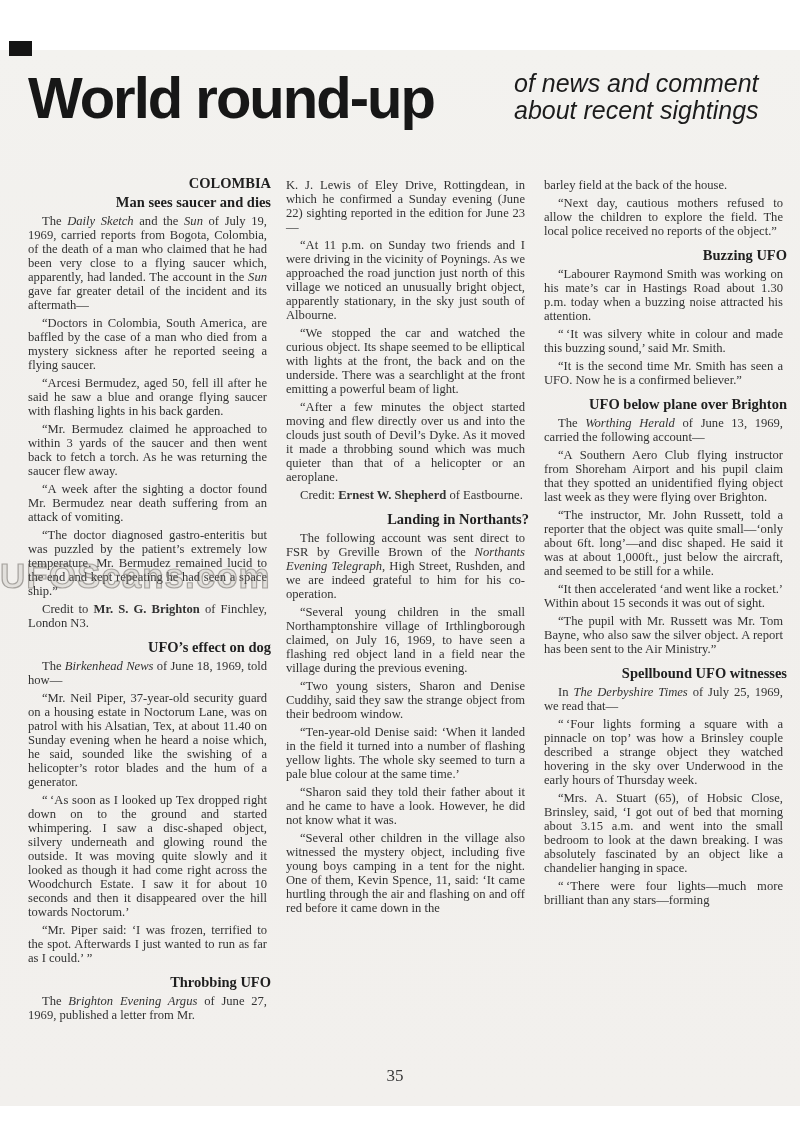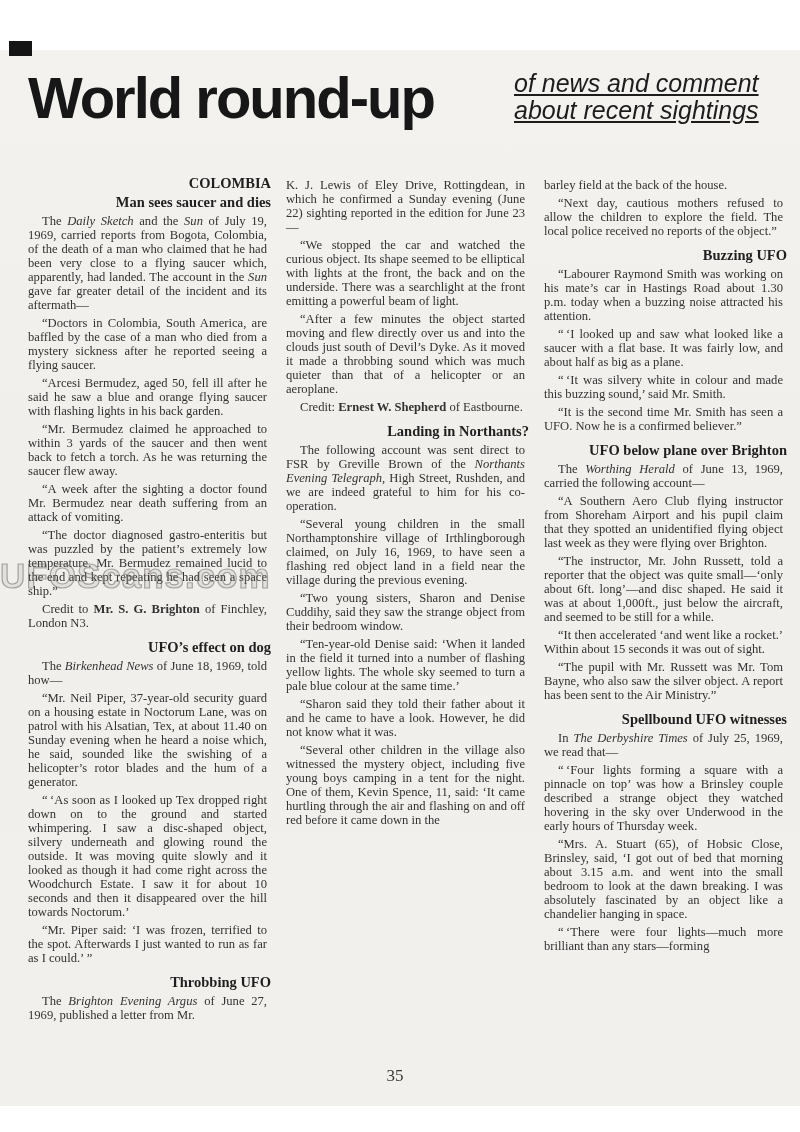--- a/index.html
+++ b/index.html
@@ -15,21 +15,21 @@
     position:absolute;left:9px;top:41px;width:23px;height:15px;background:#151515;
   }
   .masthead-title{
     position:absolute;left:28px;top:64px;
     font-family:"Liberation Sans",sans-serif;font-weight:bold;
     font-size:58px;letter-spacing:-2px;color:#171717;white-space:nowrap;
   }
   .masthead-subtitle{
     position:absolute;left:514px;top:70px;
     font-family:"Liberation Sans",sans-serif;font-style:italic;
-    font-size:25px;line-height:27px;color:#1c1c1c;white-space:nowrap;text-decoration:underline;
+    font-size:25px;line-height:27px;color:#1c1c1c;white-space:nowrap;
   }
   .columns{
     position:absolute;left:24px;top:174px;width:764px;height:880px;
     display:flex;gap:11px;
   }
   .column{
     width:247px;flex:0 0 247px;overflow:hidden;
     font-size:12.6px;line-height:14px;text-align:justify;color:#323232;
   }
   .sec-heading{
@@ -81,37 +81,37 @@
       <div class="sec-heading">UFO’s effect on dog</div>
       <div class="para">The <i>Birkenhead News</i> of June 18, 1969, told how—</div>
       <div class="para">“Mr. Neil Piper, 37-year-old security guard on a housing estate in Noctorum Lane, was on patrol with his Alsatian, Tex, at about 11.40 on Sunday evening when he heard a noise which, he said, sounded like the swishing of a helicopter’s rotor blades and the hum of a generator.</div>
       <div class="para">“ ‘As soon as I looked up Tex dropped right down on to the ground and started whimpering. I saw a disc-shaped object, silvery underneath and glowing round the outside. It was moving quite slowly and it looked as though it had come right across the Woodchurch Estate. I saw it for about 10 seconds and then it disappeared over the hill towards Noctorum.’</div>
       <div class="para">“Mr. Piper said: ‘I was frozen, terrified to the spot. Afterwards I just wanted to run as far as I could.’ ”</div>
       <div class="sec-heading">Throbbing UFO</div>
       <div class="para">The <i>Brighton Evening Argus</i> of June 27, 1969, published a letter from Mr.</div>
     </div>
   <div class="column">
       <div class="para noindent">K. J. Lewis of Eley Drive, Rottingdean, in which he confirmed a Sunday evening (June 22) sighting reported in the edition for June 23—</div>
+      <div class="para">“At 11 p.m. on Sunday two friends and I were driving in the vicinity of Poynings. As we approached the road junction just north of this village we noticed an unusually bright object, apparently stationary, in the sky just south of Albourne.</div>
       <div class="para">“We stopped the car and watched the curious object. Its shape seemed to be elliptical with lights at the front, the back and on the underside. There was a searchlight at the front emitting a powerful beam of light.</div>
       <div class="para">“After a few minutes the object started moving and flew directly over us and into the clouds just south of Devil’s Dyke. As it moved it made a throbbing sound which was much quieter than that of a helicopter or an aeroplane.</div>
       <div class="para">Credit: <b>Ernest W. Shepherd</b> of Eastbourne.</div>
       <div class="sec-heading">Landing in Northants?</div>
       <div class="para">The following account was sent direct to FSR by Greville Brown of the <i>Northants Evening Telegraph</i>, High Street, Rushden, and we are indeed grateful to him for his co-operation.</div>
       <div class="para">“Several young children in the small Northamptonshire village of Irthlingborough claimed, on July 16, 1969, to have seen a flashing red object land in a field near the village during the previous evening.</div>
       <div class="para">“Two young sisters, Sharon and Denise Cuddihy, said they saw the strange object from their bedroom window.</div>
       <div class="para">“Ten-year-old Denise said: ‘When it landed in the field it turned into a number of flashing yellow lights. The whole sky seemed to turn a pale blue colour at the same time.’</div>
       <div class="para">“Sharon said they told their father about it and he came to have a look. However, he did not know what it was.</div>
       <div class="para">“Several other children in the village also witnessed the mystery object, including five young boys camping in a tent for the night. One of them, Kevin Spence, 11, said: ‘It came hurtling through the air and flashing on and off red before it came down in the</div>
     </div>
   <div class="column">
       <div class="para noindent">barley field at the back of the house.</div>
       <div class="para">“Next day, cautious mothers refused to allow the children to explore the field. The local police received no reports of the object.”</div>
       <div class="sec-heading">Buzzing UFO</div>
       <div class="para">“Labourer Raymond Smith was working on his mate’s car in Hastings Road about 1.30 p.m. today when a buzzing noise attracted his attention.</div>
-      <div class="para">“ ‘I looked up and saw what looked like a saucer with a flat base. It was fairly low, and about half as big as a plane.</div>
       <div class="para">“ ‘It was silvery white in colour and made this buzzing sound,’ said Mr. Smith.</div>
       <div class="para">“It is the second time Mr. Smith has seen a UFO. Now he is a confirmed believer.”</div>
       <div class="sec-heading">UFO below plane over Brighton</div>
       <div class="para">The <i>Worthing Herald</i> of June 13, 1969, carried the following account—</div>
       <div class="para">“A Southern Aero Club flying instructor from Shoreham Airport and his pupil claim that they spotted an unidentified flying object last week as they were flying over Brighton.</div>
       <div class="para">“The instructor, Mr. John Russett, told a reporter that the object was quite small—‘only about 6ft. long’—and disc shaped. He said it was at about 1,000ft., just below the aircraft, and seemed to be still for a while.</div>
       <div class="para">“It then accelerated ‘and went like a rocket.’ Within about 15 seconds it was out of sight.</div>
       <div class="para">“The pupil with Mr. Russett was Mr. Tom Bayne, who also saw the silver object. A report has been sent to the Air Ministry.”</div>
       <div class="sec-heading">Spellbound UFO witnesses</div>
       <div class="para">In <i>The Derbyshire Times</i> of July 25, 1969, we read that—</div>

